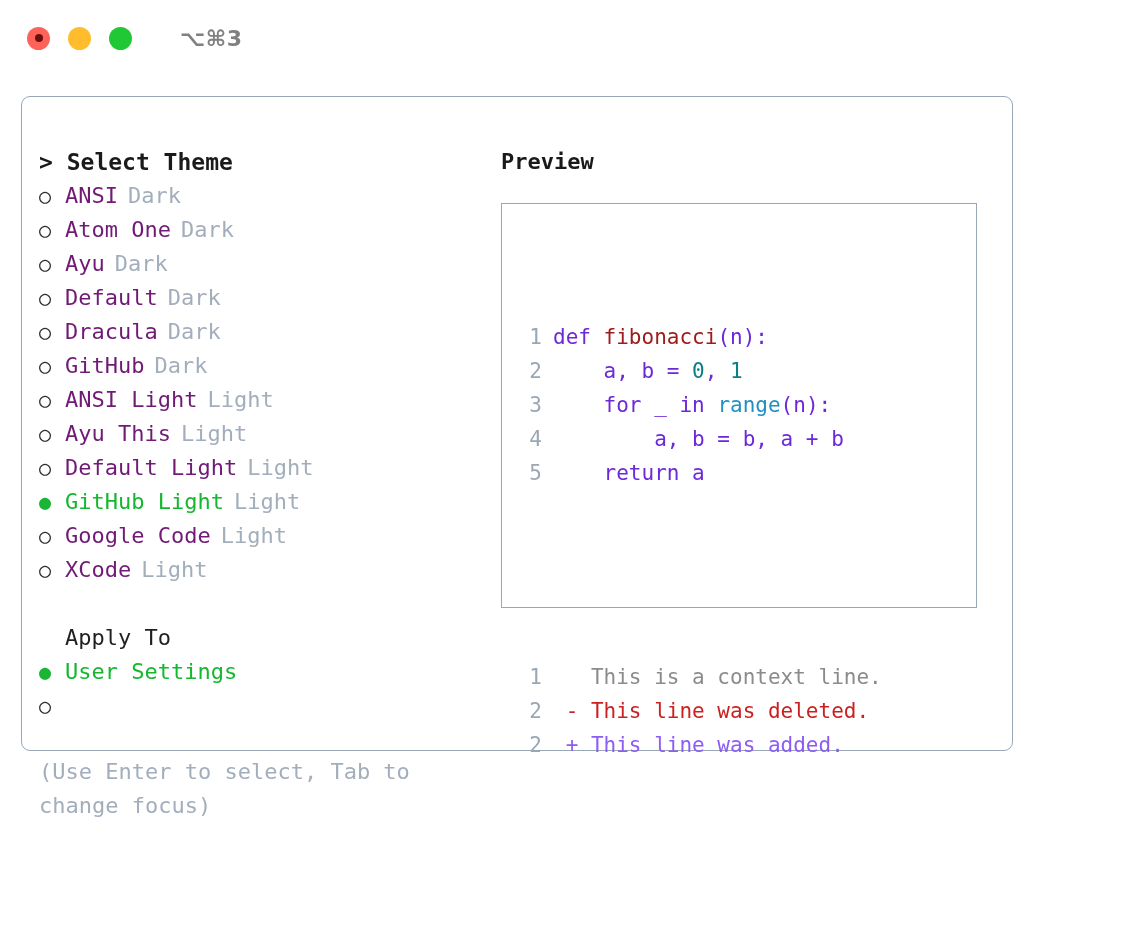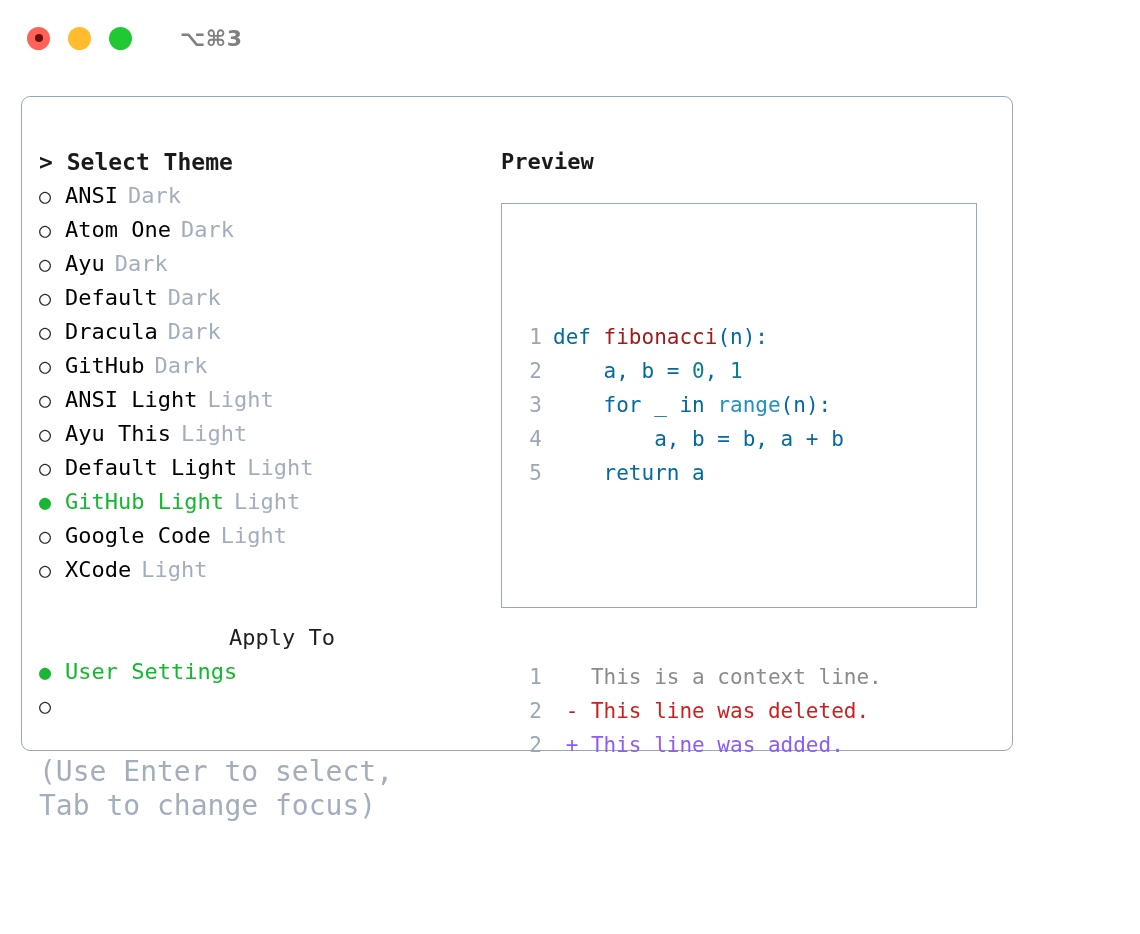--- a/index.html
+++ b/index.html
@@ -110,41 +110,40 @@
     white-space: pre;
   }
   .marker {
     display: inline-block;
     width: 26px;
     flex: 0 0 26px;
     font-size: 20px;
     color: #2b2b2b;
   }
   .marker.sel { color: #18b634; }
-  .row .label { color: #000000; }
+  .row .label { color: #701a75; }
   .row.selected .label { color: #14b82e; }
   .row .kind {
     color: #a3aebc;
     margin-left: 10px;
   }
 
   .section-gap { height: 34px; }
 
   .subheading {
     font-size: 22px;
     line-height: 34px;
     color: #1f1f1f;
     padding-left: 26px;
     white-space: pre;
-    text-align: center;
   }
 
   .hint {
     margin-top: 32px;
-    font-size: 28px;
+    font-size: 22px;
     line-height: 34px;
     color: #a3aebc;
     width: 404px;
   }
 
   
   .right-col {
     position: absolute;
     left: 479px;
     top: 48px;
@@ -176,21 +175,21 @@
   .cline { display: flex; }
   .lno {
     display: inline-block;
     width: 24px;
     flex: 0 0 24px;
     text-align: right;
     color: #9aa7b5;
   }
   .ctext { padding-left: 11px; white-space: pre; }
 
-  .tok-plain { color: #0369a1; }
+  .tok-plain { color: #6d28d9; }
   .tok-fn    { color: #a01b1b; }
   .tok-num   { color: #0a7f86; }
   .tok-call  { color: #1f8fc4; }
   .tok-ctx   { color: #8b8b8b; }
   .tok-del   { color: #cc1f1f; }
   .tok-add   { color: #8b5cf6; }
 
   .diff-gap { height: 34px; }
 </style>
 </head>

